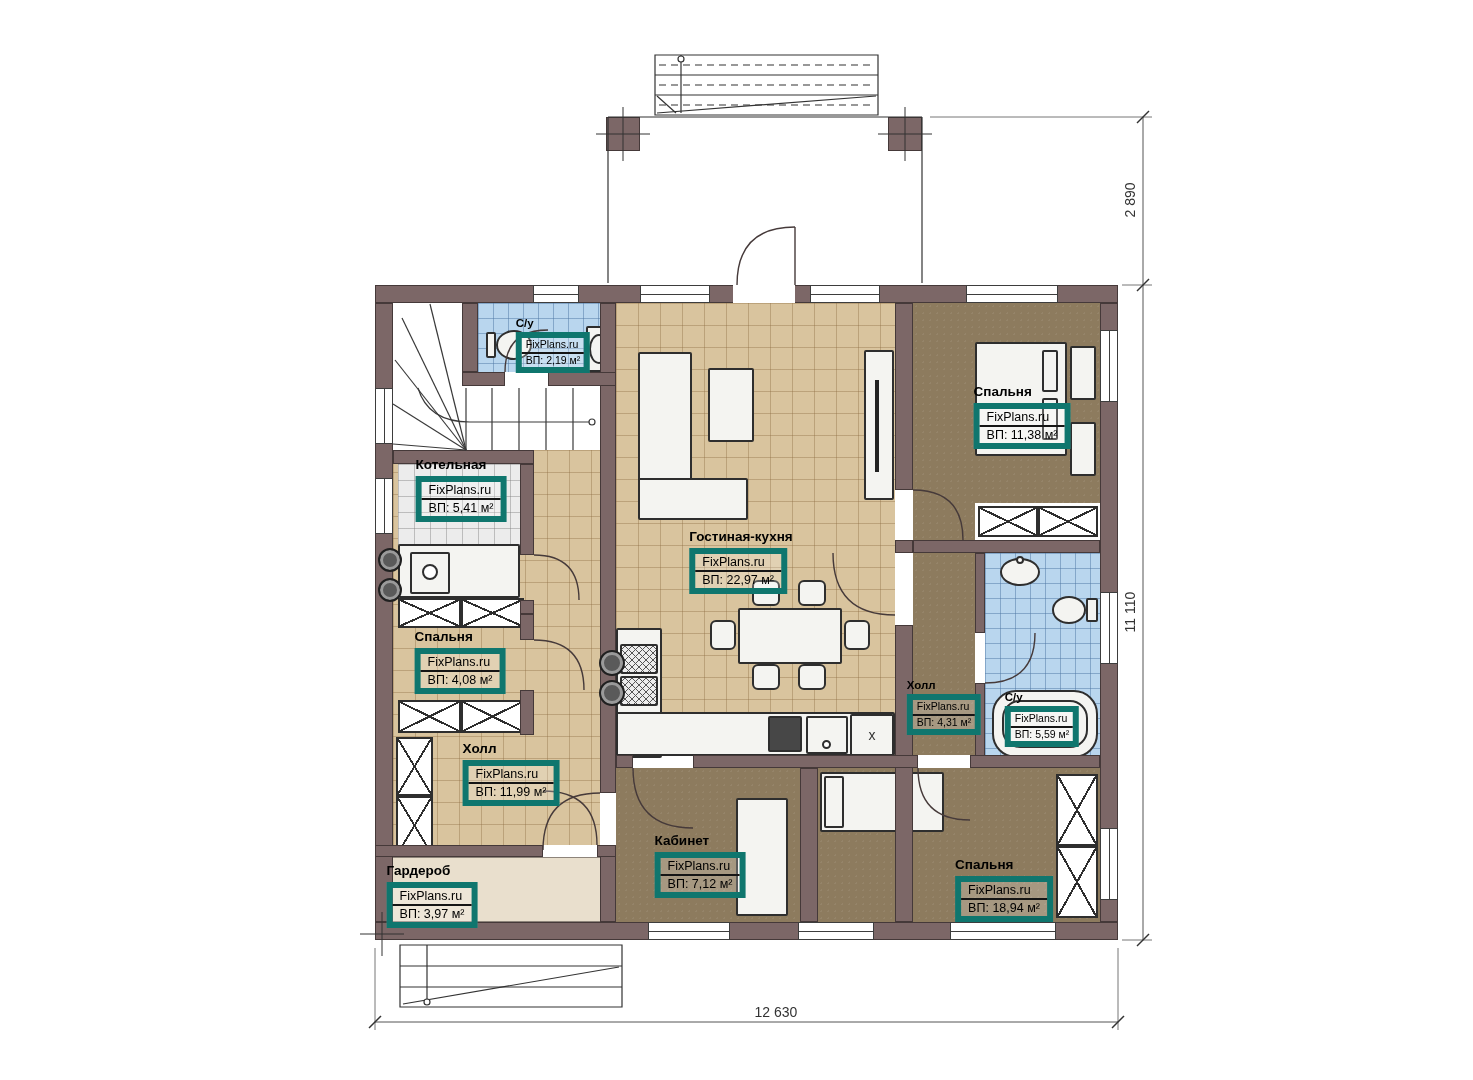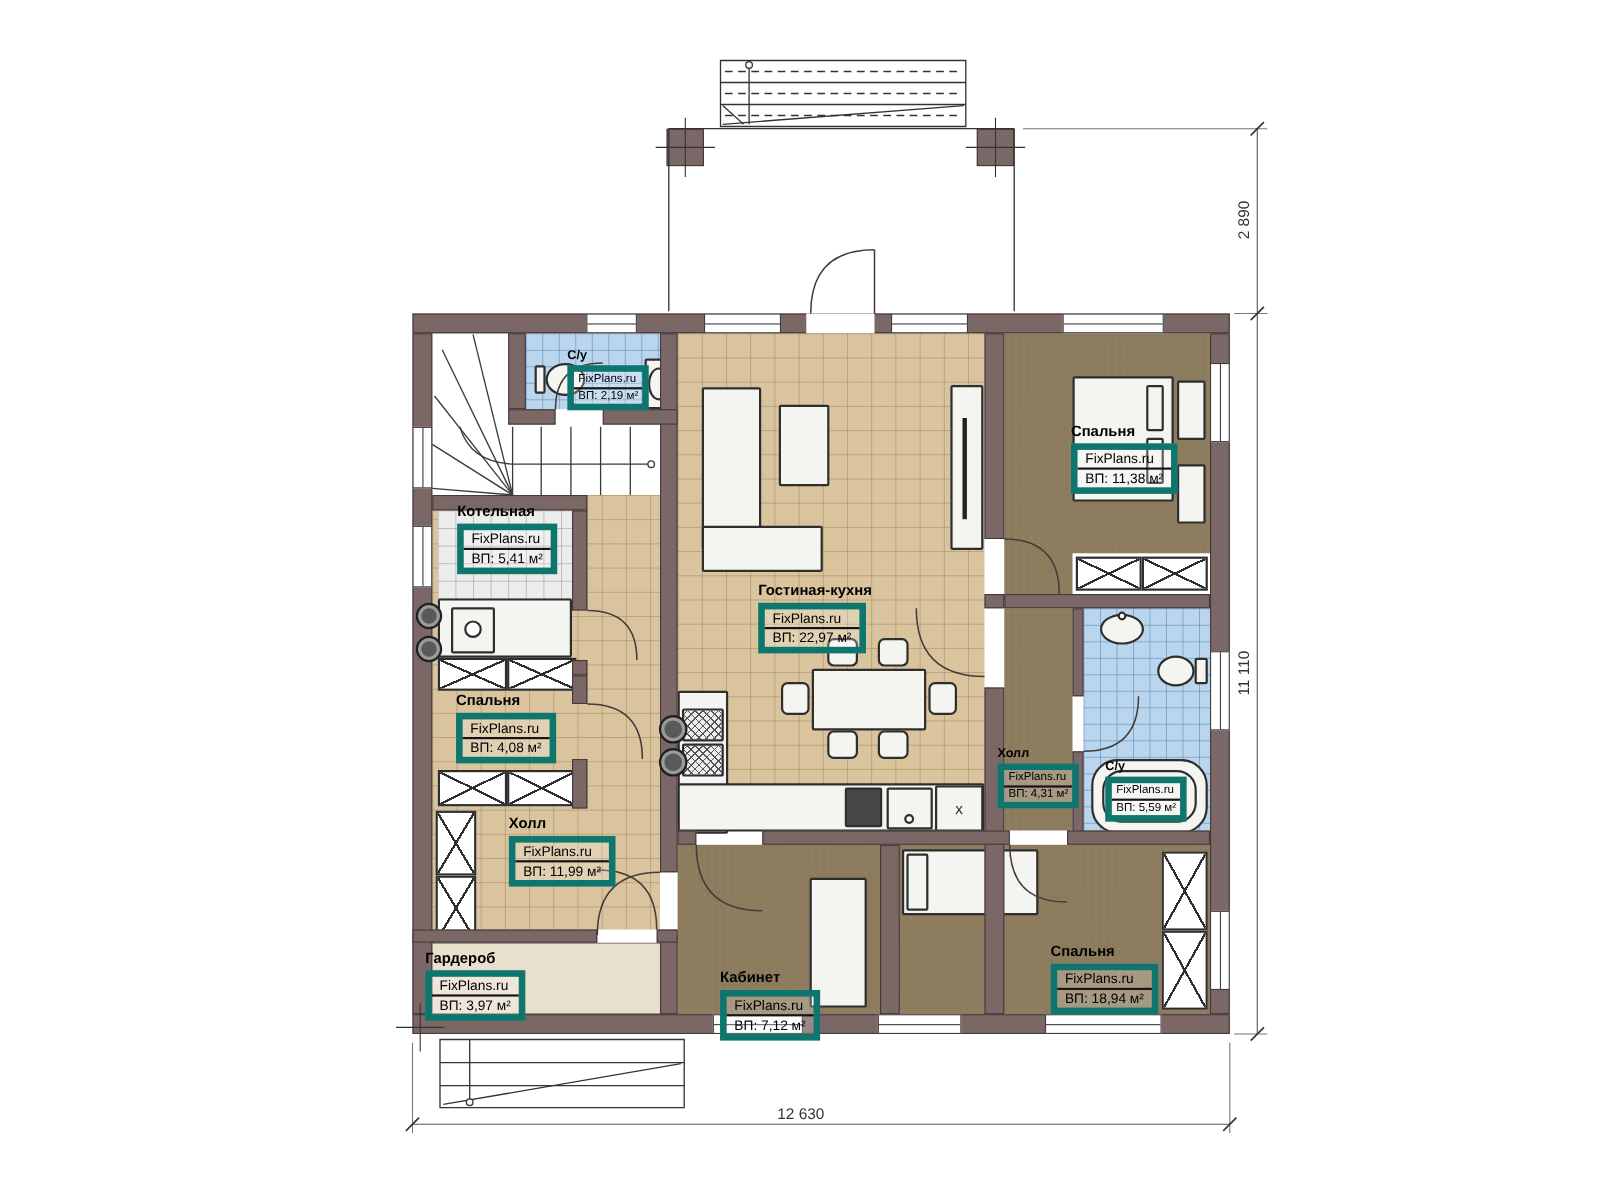--- a/index.html
+++ b/index.html
@@ -318,32 +318,32 @@
       <div class="ar">ВП: 4,31 м²</div>
     </div>
   </div>
   <div class="rl sm" style="left:1042px;top:690px">
     <div class="rn">С/у</div>
     <div class="lb">
       <div class="wm">FixPlans.ru</div>
       <div class="ar">ВП: 5,59 м²</div>
     </div>
   </div>
-  <div class="rl" style="left:700px;top:880px">
+  <div class="rl" style="left:700px;top:832px">
     <div class="rn">Кабинет</div>
     <div class="lb">
       <div class="wm">FixPlans.ru</div>
       <div class="ar">ВП: 7,12 м²</div>
     </div>
   </div>
   <div class="rl" style="left:1004px;top:856px">
     <div class="rn">Спальня</div>
     <div class="lb">
       <div class="wm">FixPlans.ru</div>
       <div class="ar">ВП: 18,94 м²</div>
     </div>
   </div>
 
   <div class="dim v" style="left:1130px;top:200px">2 890</div>
   <div class="dim v" style="left:1130px;top:612px">11 110</div>
-  <div class="dim h" style="left:728px;top:1012px">12 630</div>
+  <div class="dim h" style="left:776px;top:1012px">12 630</div>
 
 </div>
 
 </body></html>

